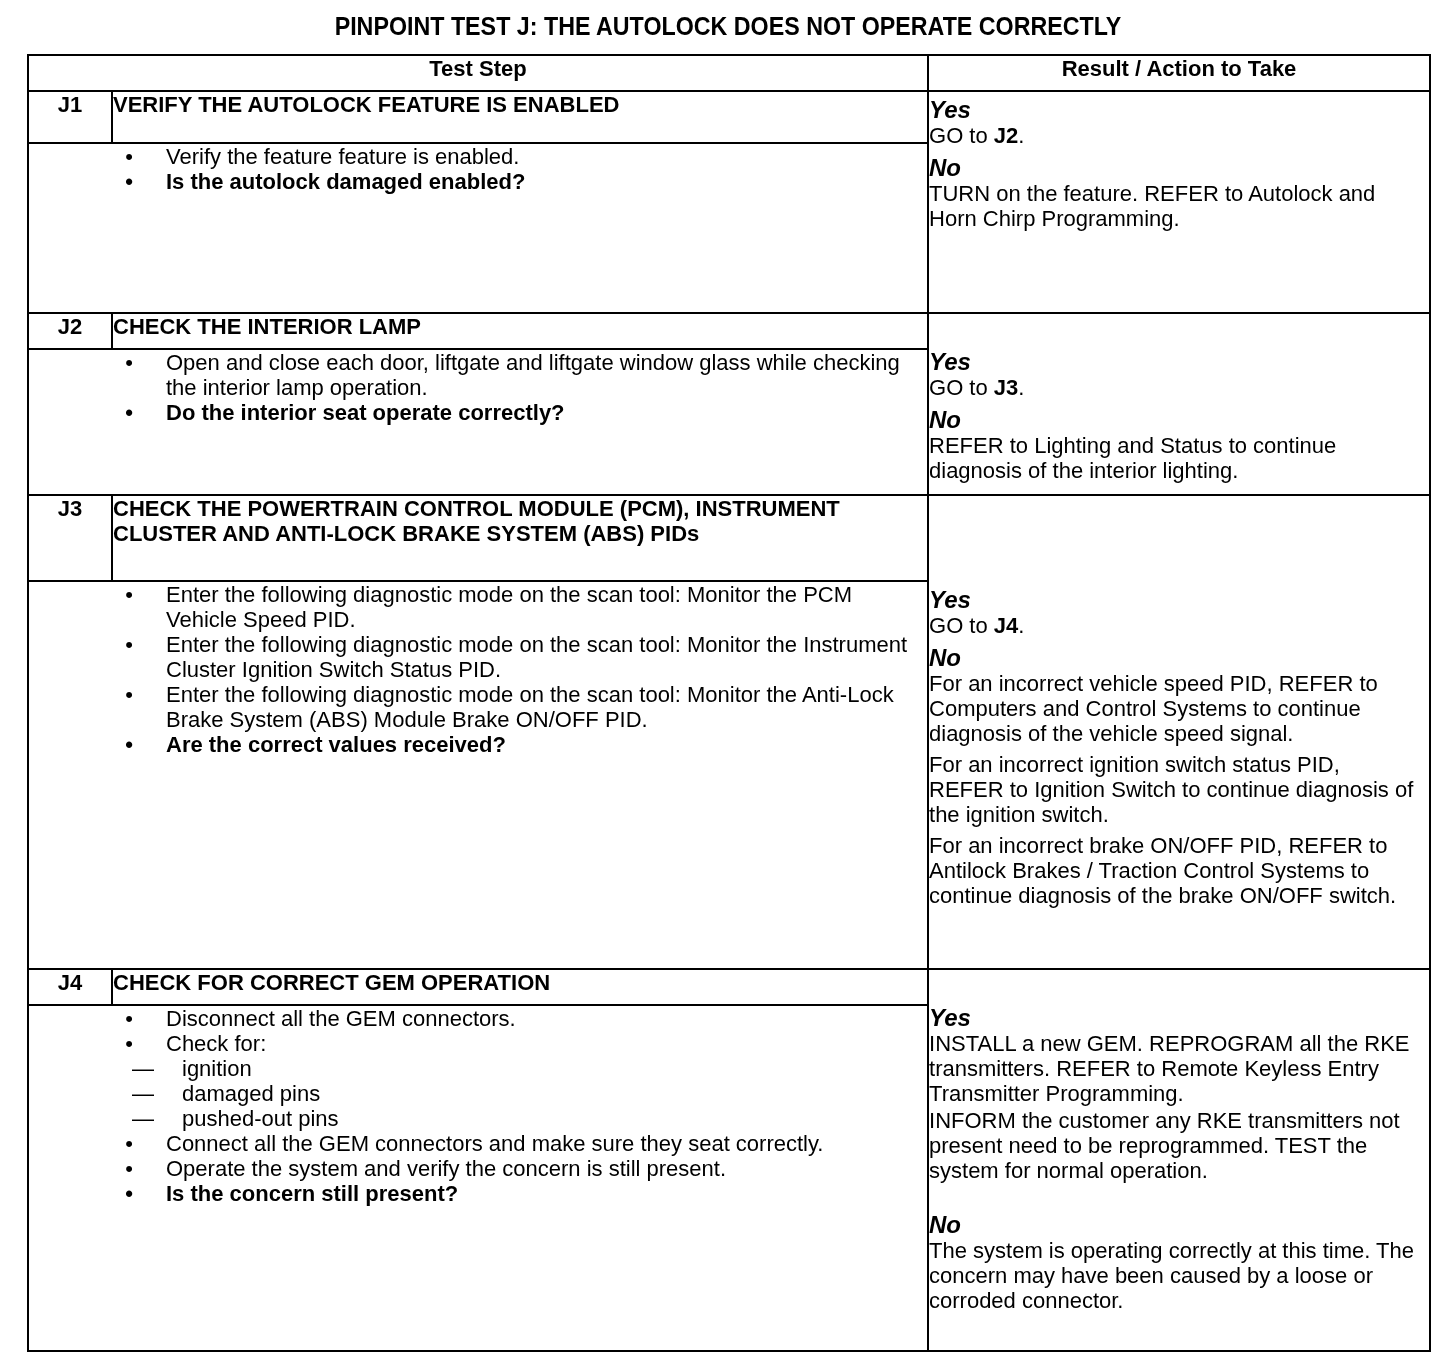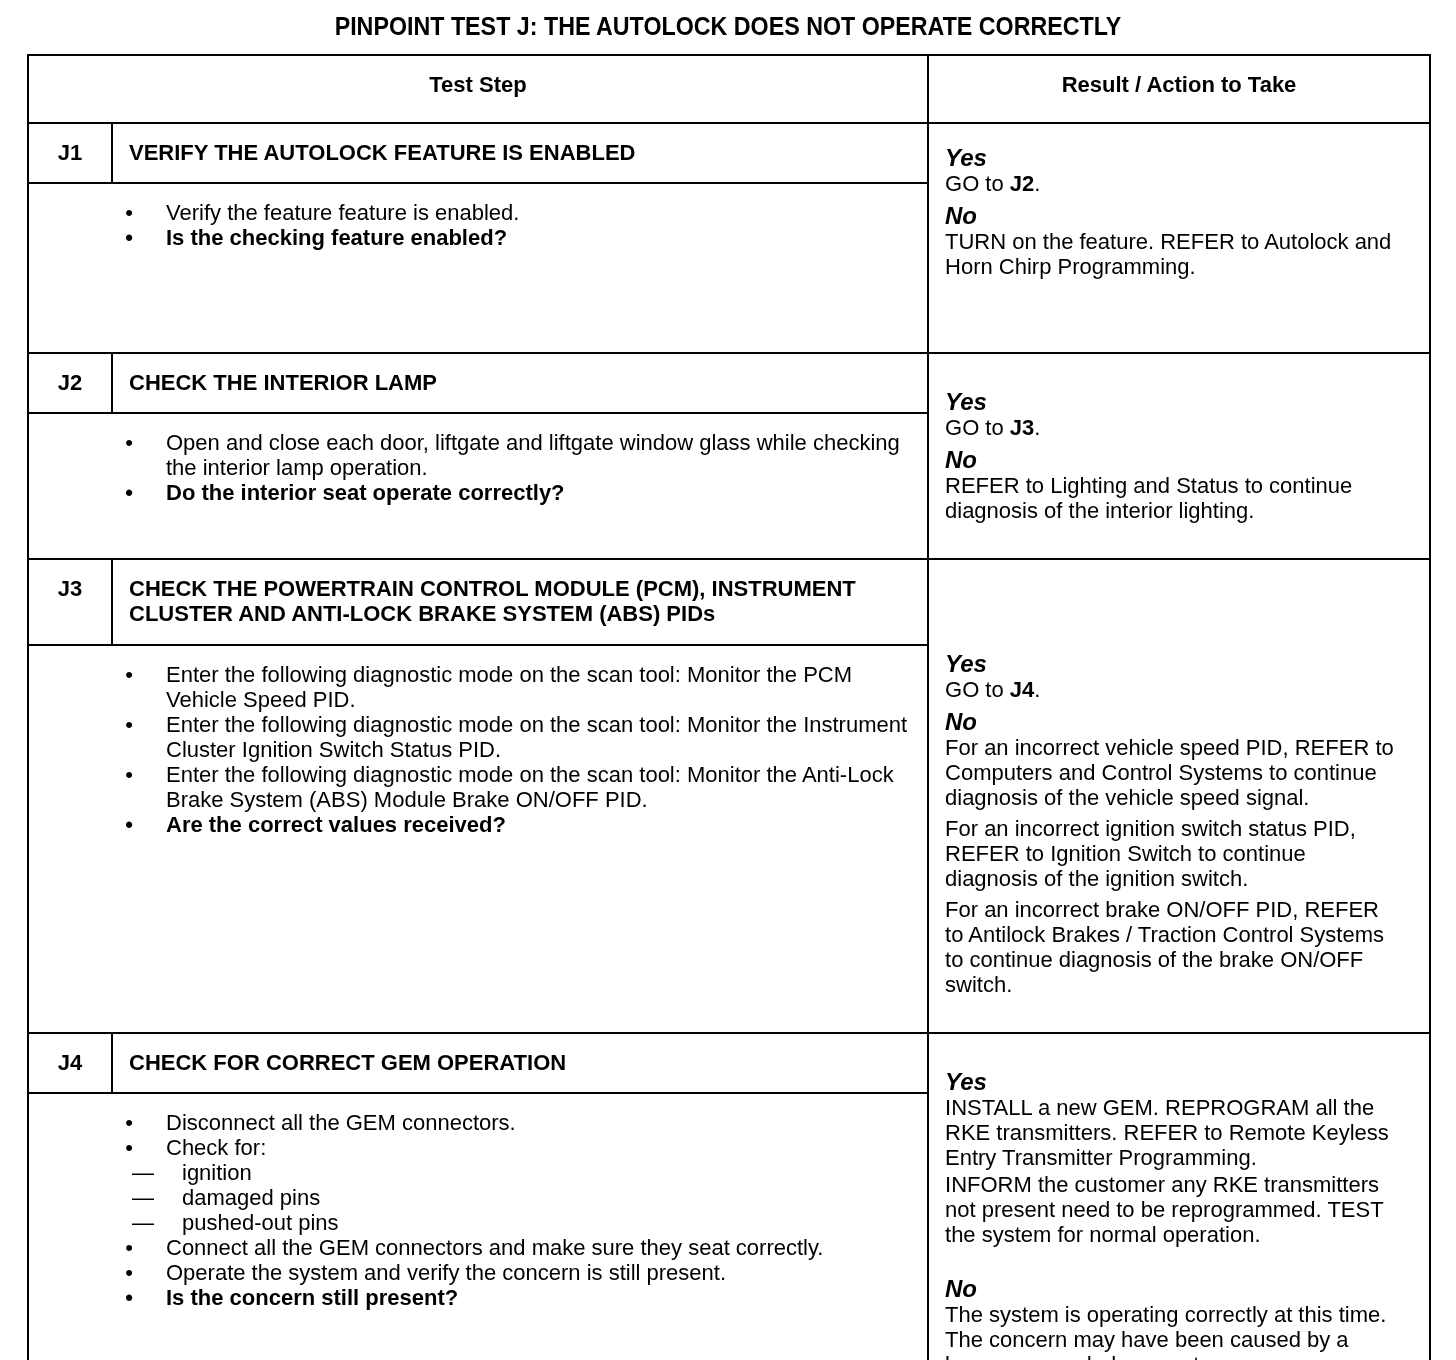--- a/index.html
+++ b/index.html
@@ -8,21 +8,21 @@
     font-family: "Liberation Sans", "DejaVu Sans", sans-serif; color: #000;
   }
   .title {
     position: absolute; left: 0; top: 12px; width: 1456px; text-align: center;
     font-weight: bold; font-size: 25px; letter-spacing: 0px; transform: scaleX(0.93);
   }
   table.pt {
     position: absolute; left: 27px; top: 54px; width: 1402px;
     border-collapse: collapse; table-layout: fixed;
   }
-  table.pt td, table.pt th { border: 2px solid #000; padding: 16px; vertical-align: top; }
+  table.pt td, table.pt th { border: 2px solid #000; padding: 0; vertical-align: top; }
   col.c-id { width: 84px; }
   col.c-step { width: 816px; }
   col.c-res { width: 502px; }
   th.hdr {
     font-size: 22px; font-weight: bold; height: 34px; text-align: center; vertical-align: middle;
   }
   td.sid {
     font-weight: bold; font-size: 22px; text-align: center; padding-top: 3px;
   }
   td.stitle {
@@ -56,35 +56,35 @@
       <col class="c-res">
     </colgroup>
   <thead>
     <tr>
       <th class="hdr" colspan="2">Test Step</th>
       <th class="hdr">Result / Action to Take</th>
     </tr>
   </thead>
 
   <tbody>
-    <tr style="height:44px">
+    <tr style="height:52px">
       <td class="sid">J1</td>
       <td class="stitle">VERIFY THE AUTOLOCK FEATURE IS ENABLED</td>
       <td class="res" rowspan="2">
         <div class="yn">Yes</div>
         <div class="rtext"><span>GO to </span><b>J2</b><span>.</span></div>
         <div class="yn">No</div>
         <div class="rtext">TURN on the feature. REFER to Autolock and Horn Chirp Programming.</div>
       </td>
     </tr>
     <tr style="height:170px">
       <td class="sbody" colspan="2" style="padding-left:94px">
         <ul class="bul">
           <li><span class="bullet">•</span><span>Verify the feature feature is enabled.</span></li>
-          <li class="b"><span class="bullet">•</span><span>Is the checking feature enabled?</span></li>
+          <li class="b"><span class="bullet">•</span><span>Is the autolock damaged enabled?</span></li>
         </ul>
       </td>
     </tr>
   </tbody>
 
   <tbody>
     <tr style="height:36px">
       <td class="sid">J2</td>
       <td class="stitle">CHECK THE INTERIOR LAMP</td>
       <td class="res" rowspan="2" style="padding-top:30px;vertical-align:top">

